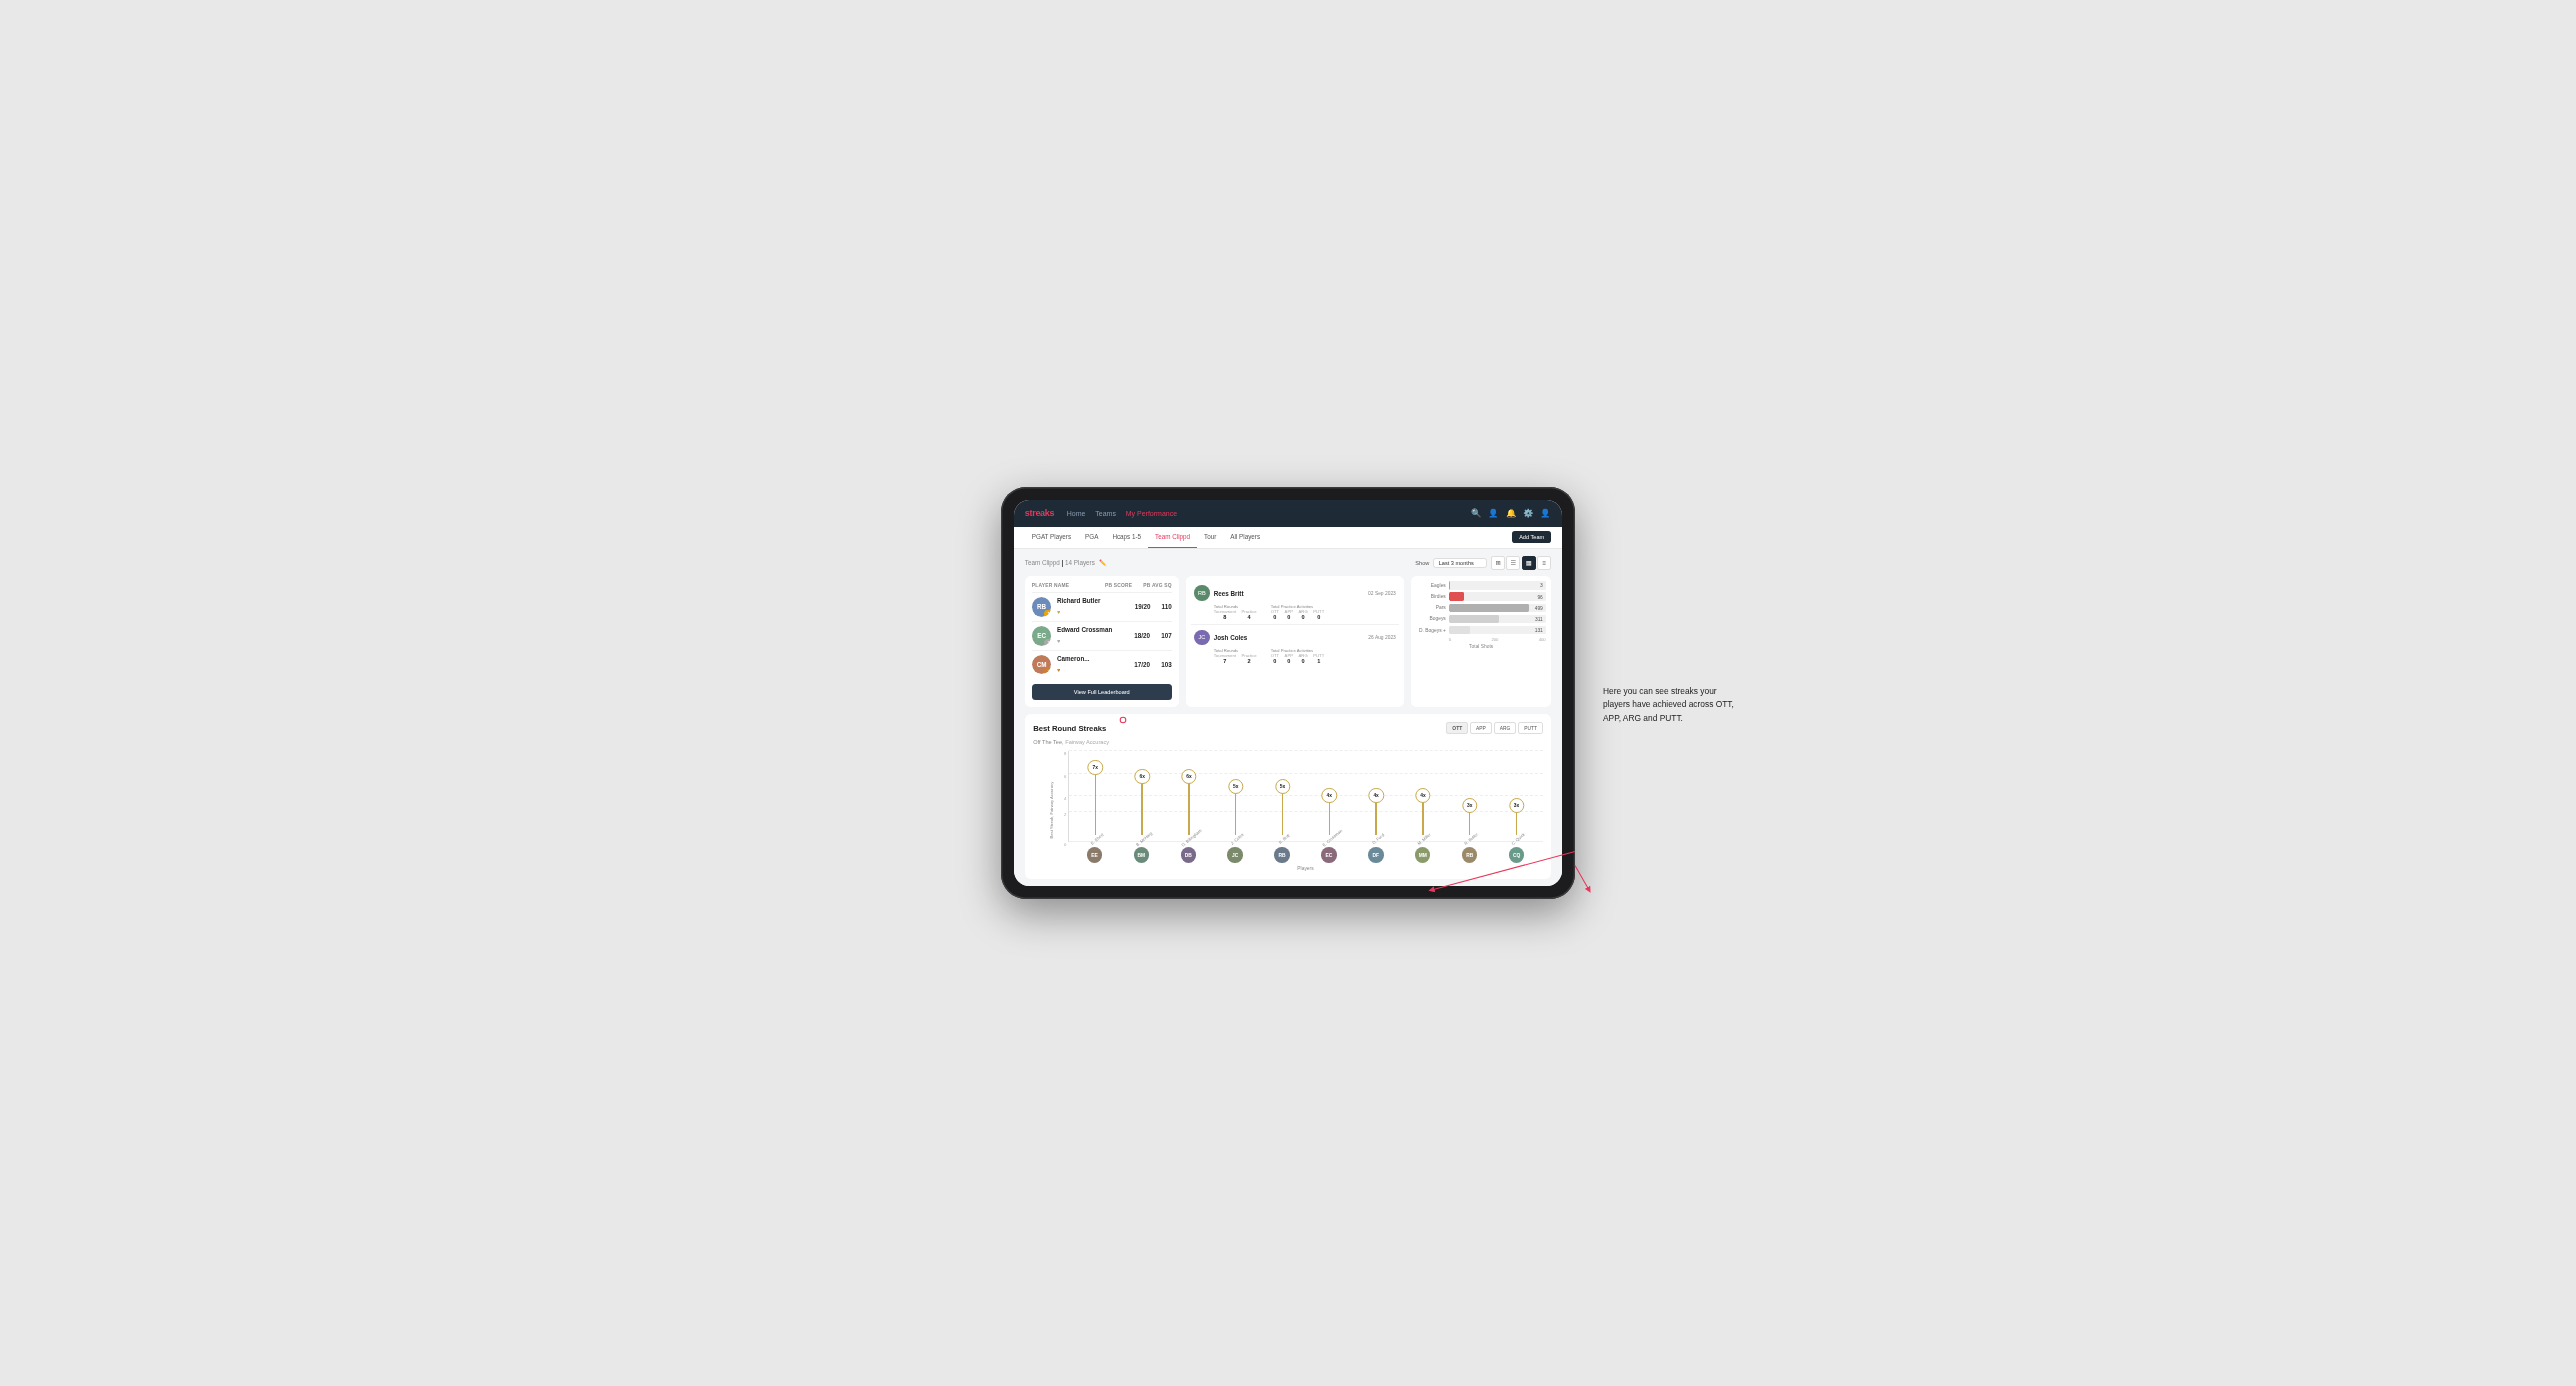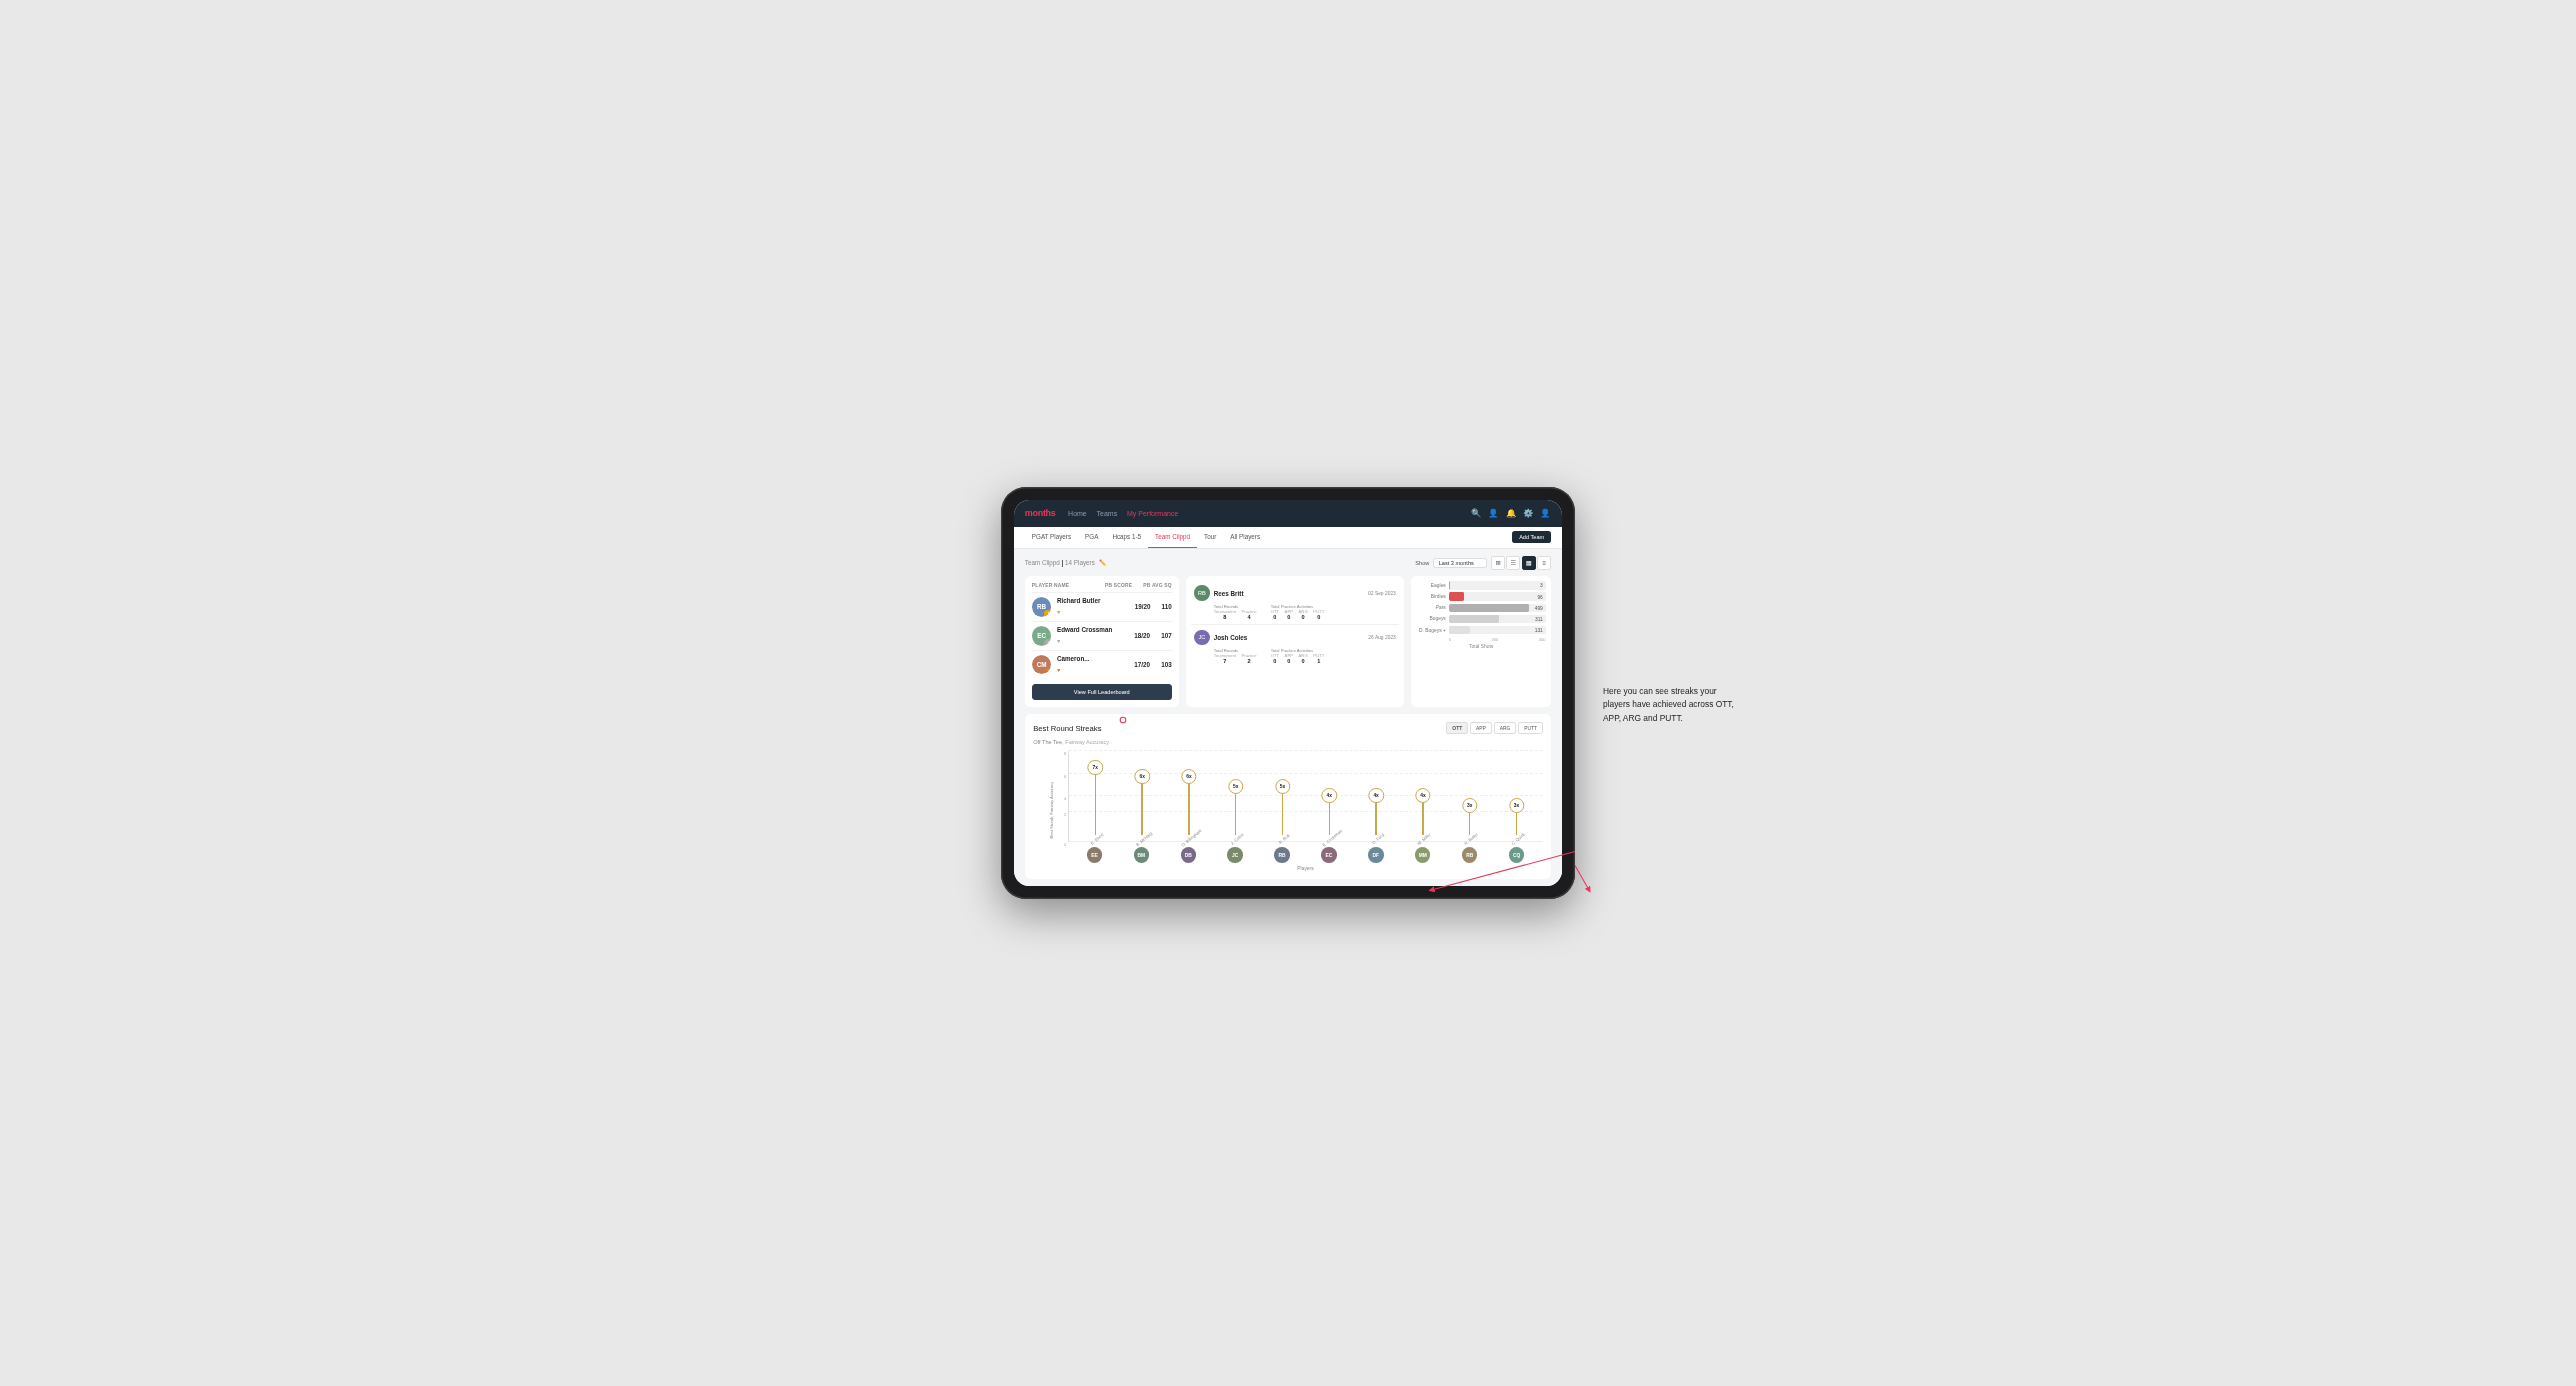--- a/index.html
+++ b/index.html
@@ -405,21 +405,21 @@
       margin-top: 0;
     }
     .streaks-header {
       display: flex;
       align-items: center;
       justify-content: space-between;
       margin-bottom: 5.6px;
     }
     .streaks-title {
       font-size: 7.7px;
-      font-weight: 400;
+      font-weight: 700;
       color: #222;
     }
     .streaks-filter-btns {
       display: flex;
       gap: 2.1px;
     }
     .filter-btn {
       font-size: 4.9px;
       border: 0.7px solid #ddd;
       background: #fff;
@@ -452,21 +452,21 @@
     }
   </style>
 </head>
 <body>
 
 <div style="position: relative; display: inline-block;">
   <div class="tablet">
     <div class="tablet-screen">
 
       <div class="top-nav">
-        <span class="logo">months</span>
+        <span class="logo">streaks</span>
         <nav class="nav-links">
           <a class="nav-link">Home</a>
           <a class="nav-link">Teams</a>
           <a class="nav-link active">My Performance</a>
         </nav>
         <div class="nav-icons">
           <span class="nav-icon">🔍</span>
           <span class="nav-icon">👤</span>
           <span class="nav-icon">🔔</span>
           <span class="nav-icon">⚙️</span>

